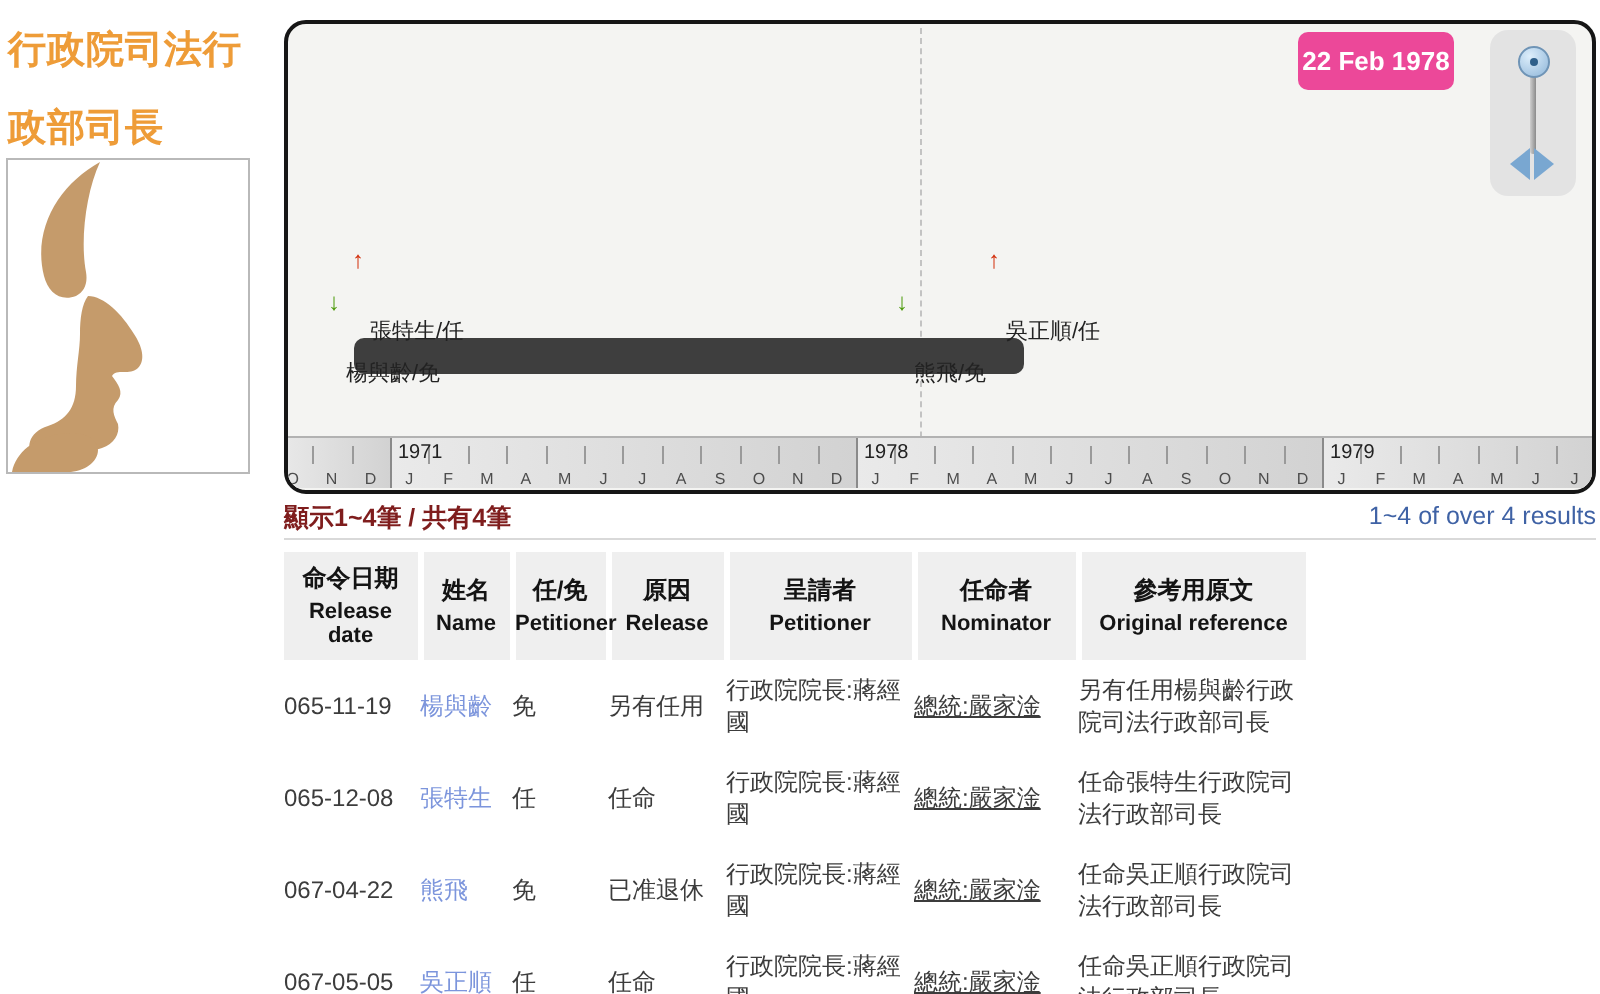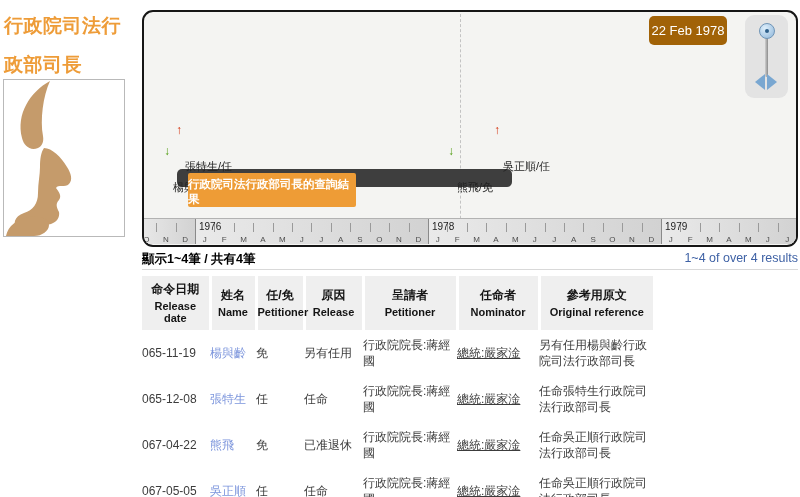--- a/index.html
+++ b/index.html
@@ -14,21 +14,21 @@
     background:#fff;border:1px solid #b9b9b9;}
   .portrait-box svg{display:block;}
 
   
   .timeline{position:absolute;left:142px;top:10px;width:656px;height:237px;
     box-sizing:border-box;background:#F4F4F2;border:2px solid #161616;
     border-radius:11px;overflow:hidden;}
   .current-line{position:absolute;left:316px;top:2px;height:230px;width:0;
     border-left:1px dashed #c3c3c3;}
   .date-flag{position:absolute;left:505px;top:4px;width:78px;height:29px;
-    background:#a16207;border-radius:5px;color:#fff;font-weight:normal;font-size:13px;
+    background:#ec4899;border-radius:5px;color:#fff;font-weight:bold;font-size:13px;
     display:flex;align-items:center;justify-content:center;z-index:6;}
   .zoomer{position:absolute;left:601px;top:3px;width:43px;height:83px;
     background:#E3E3E3;border-radius:9px;z-index:5;}
   .zoomer .track{position:absolute;left:20px;top:14px;width:3px;height:48px;
     background:linear-gradient(to right,#cfcfcf,#8b8b8b);border-radius:2px;}
   .zoomer .knob{position:absolute;left:14px;top:8px;width:14px;height:14px;border-radius:50%;
     background:radial-gradient(circle at 35% 30%,#ddeefb,#8FB6D9);border:1px solid #6f94b6;}
   .zoomer .knob::after{content:"";position:absolute;left:5px;top:5px;width:4px;height:4px;
     border-radius:50%;background:#2e5f8a;}
   .zoomer .pan{position:absolute;bottom:8px;left:10px;display:flex;gap:2px;}
@@ -56,21 +56,21 @@
   .axis .mtick{position:absolute;top:4px;height:9px;width:1px;background:#9a9a9a;}
   .axis .mlabel{position:absolute;bottom:0;font-size:8px;color:#4d4d4d;text-align:center;
     line-height:9px;}
   .axis .ytick{position:absolute;top:0;bottom:0;width:1px;background:#8a8a8a;}
   .axis .ylabel{position:absolute;top:2px;font-size:10px;color:#222;}
 
   
   .results-bar{position:absolute;left:142px;top:251px;width:656px;height:19px;
     display:flex;justify-content:space-between;align-items:flex-start;
     border-bottom:1px solid #d9d9d9;box-sizing:border-box;}
-  .results-zh{font-size:12.5px;font-weight:bold;color:#000000;}
+  .results-zh{font-size:12.5px;font-weight:bold;color:#7f1d1d;}
   .results-en{font-size:12.5px;color:#3F62A5;}
 
   
   table.results{position:absolute;left:142px;top:276px;border-collapse:collapse;
     table-layout:fixed;width:511px;font-size:12px;color:#3c3c3c;}
   table.results th{background:#EFEFEF;font-size:12px;color:#141414;text-align:center;
     padding:5px 0 6px 0;vertical-align:middle;}
   table.results th + th{border-left:3px solid #fff;}
   table.results th .en{font-size:11px;margin-top:2px;}
   table.results td{padding:7px 0;vertical-align:middle;line-height:16px;text-align:left;}
@@ -122,21 +122,20 @@
     <div class="event" style="left:350px;top:113px">
       <span class="arr red">↑</span>
       <span class="evlabel">吳正順/任</span>
     </div>
     <div class="event" style="left:304px;top:134px">
       <span class="arr green">↓</span>
       <span class="evlabel">熊飛/免</span>
     </div>
 
     <div class="duration-bar"></div>
-    <div class="query-tooltip">行政院司法行政部司長的查詢結果</div>
 
     <div class="axis">
         <div class="band" style="left: -7.3px; width: 58.26px;"></div>
         <div class="band" style="left: 50.96px; width: 233.04px;"></div>
         <div class="band" style="left: 284px; width: 233.04px;"></div>
         <div class="band" style="left: 517.04px; width: 135.94px;"></div>
         <div class="mlabel" style="left: -7.3px; width: 19.42px;">O</div>
         <div class="mtick" style="left: 12.12px;"></div>
         <div class="mlabel" style="left: 12.12px; width: 19.42px;">N</div>
         <div class="mtick" style="left: 31.54px;"></div>
@@ -197,21 +196,21 @@
         <div class="mlabel" style="left: 555.88px; width: 19.42px;">M</div>
         <div class="mtick" style="left: 575.3px;"></div>
         <div class="mlabel" style="left: 575.3px; width: 19.42px;">A</div>
         <div class="mtick" style="left: 594.72px;"></div>
         <div class="mlabel" style="left: 594.72px; width: 19.42px;">M</div>
         <div class="mtick" style="left: 614.14px;"></div>
         <div class="mlabel" style="left: 614.14px; width: 19.42px;">J</div>
         <div class="mtick" style="left: 633.56px;"></div>
         <div class="mlabel" style="left: 633.56px; width: 19.42px;">J</div>
         <div class="ytick" style="left: 50.96px;"></div>
-        <div class="ylabel" style="left: 54.96px;">1976</div>
+        <div class="ylabel" style="left: 54.96px;">1971</div>
         <div class="ytick" style="left: 284px;"></div>
         <div class="ylabel" style="left: 288px;">1978</div>
         <div class="ytick" style="left: 517.04px;"></div>
         <div class="ylabel" style="left: 521.04px;">1979</div>
       </div>
   </div>
 
   <div class="results-bar">
     <span class="results-zh">顯示1~4筆 / 共有4筆</span>
     <span class="results-en">1~4 of over 4 results</span>

